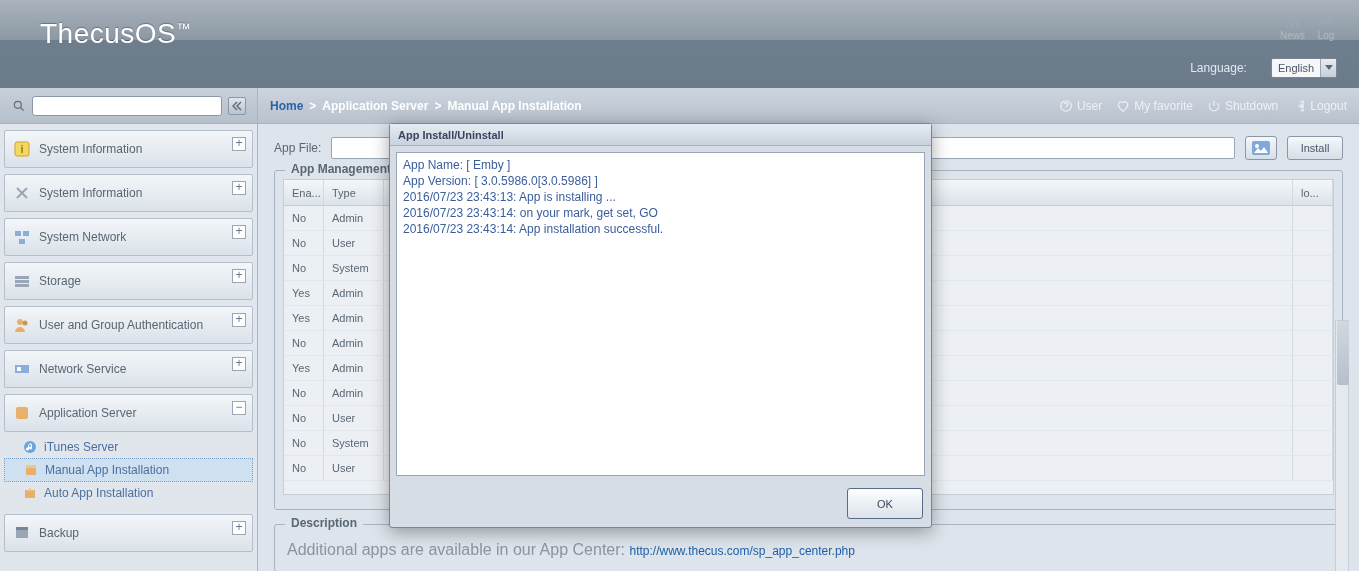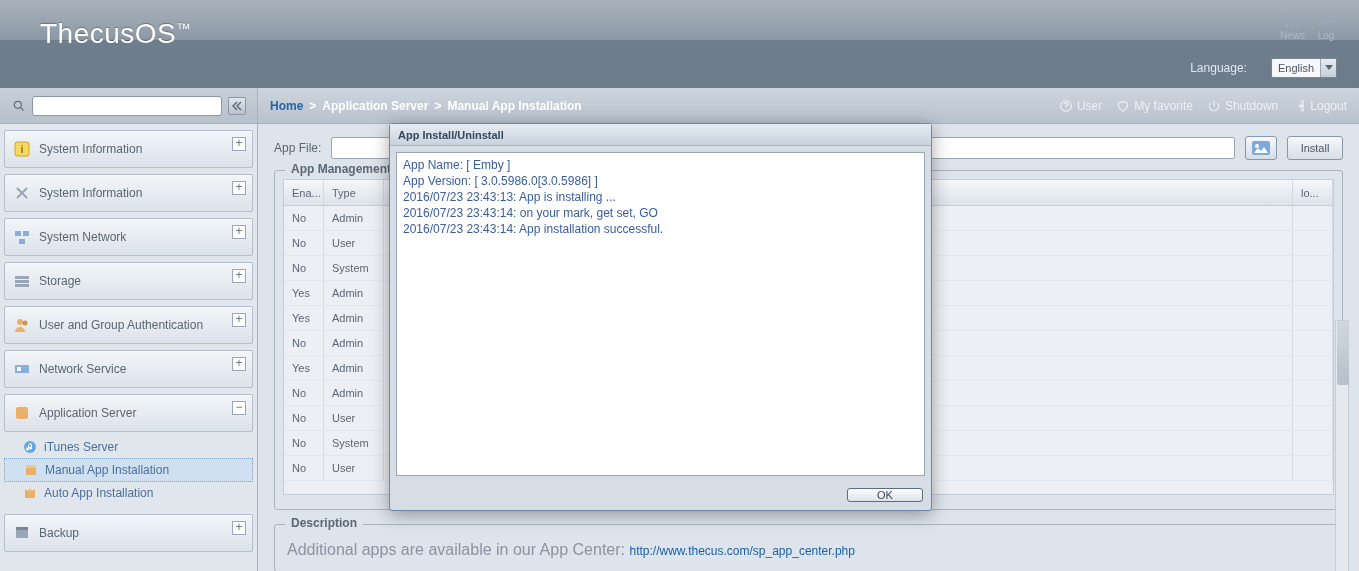--- a/index.html
+++ b/index.html
@@ -293,21 +293,21 @@
   font-size: 12px; color: #3a5d9c;
   line-height: 16px;
   white-space: pre-line;
   overflow: auto;
 }
 .modal-footer {
   display: flex; justify-content: flex-end;
   padding: 6px 8px 8px 8px;
 }
 .ok-btn {
-  width: 76px; height: 14px;
+  width: 76px; height: 31px;
   border: 1px solid #5a6c86;
   background: linear-gradient(#fdfefe,#dbe2ea);
   border-radius: 3px;
   font-size: 11px; color: #39475a; cursor: pointer;
 }
 </style>
 </head>
 <body>
 
 <div class="header">

